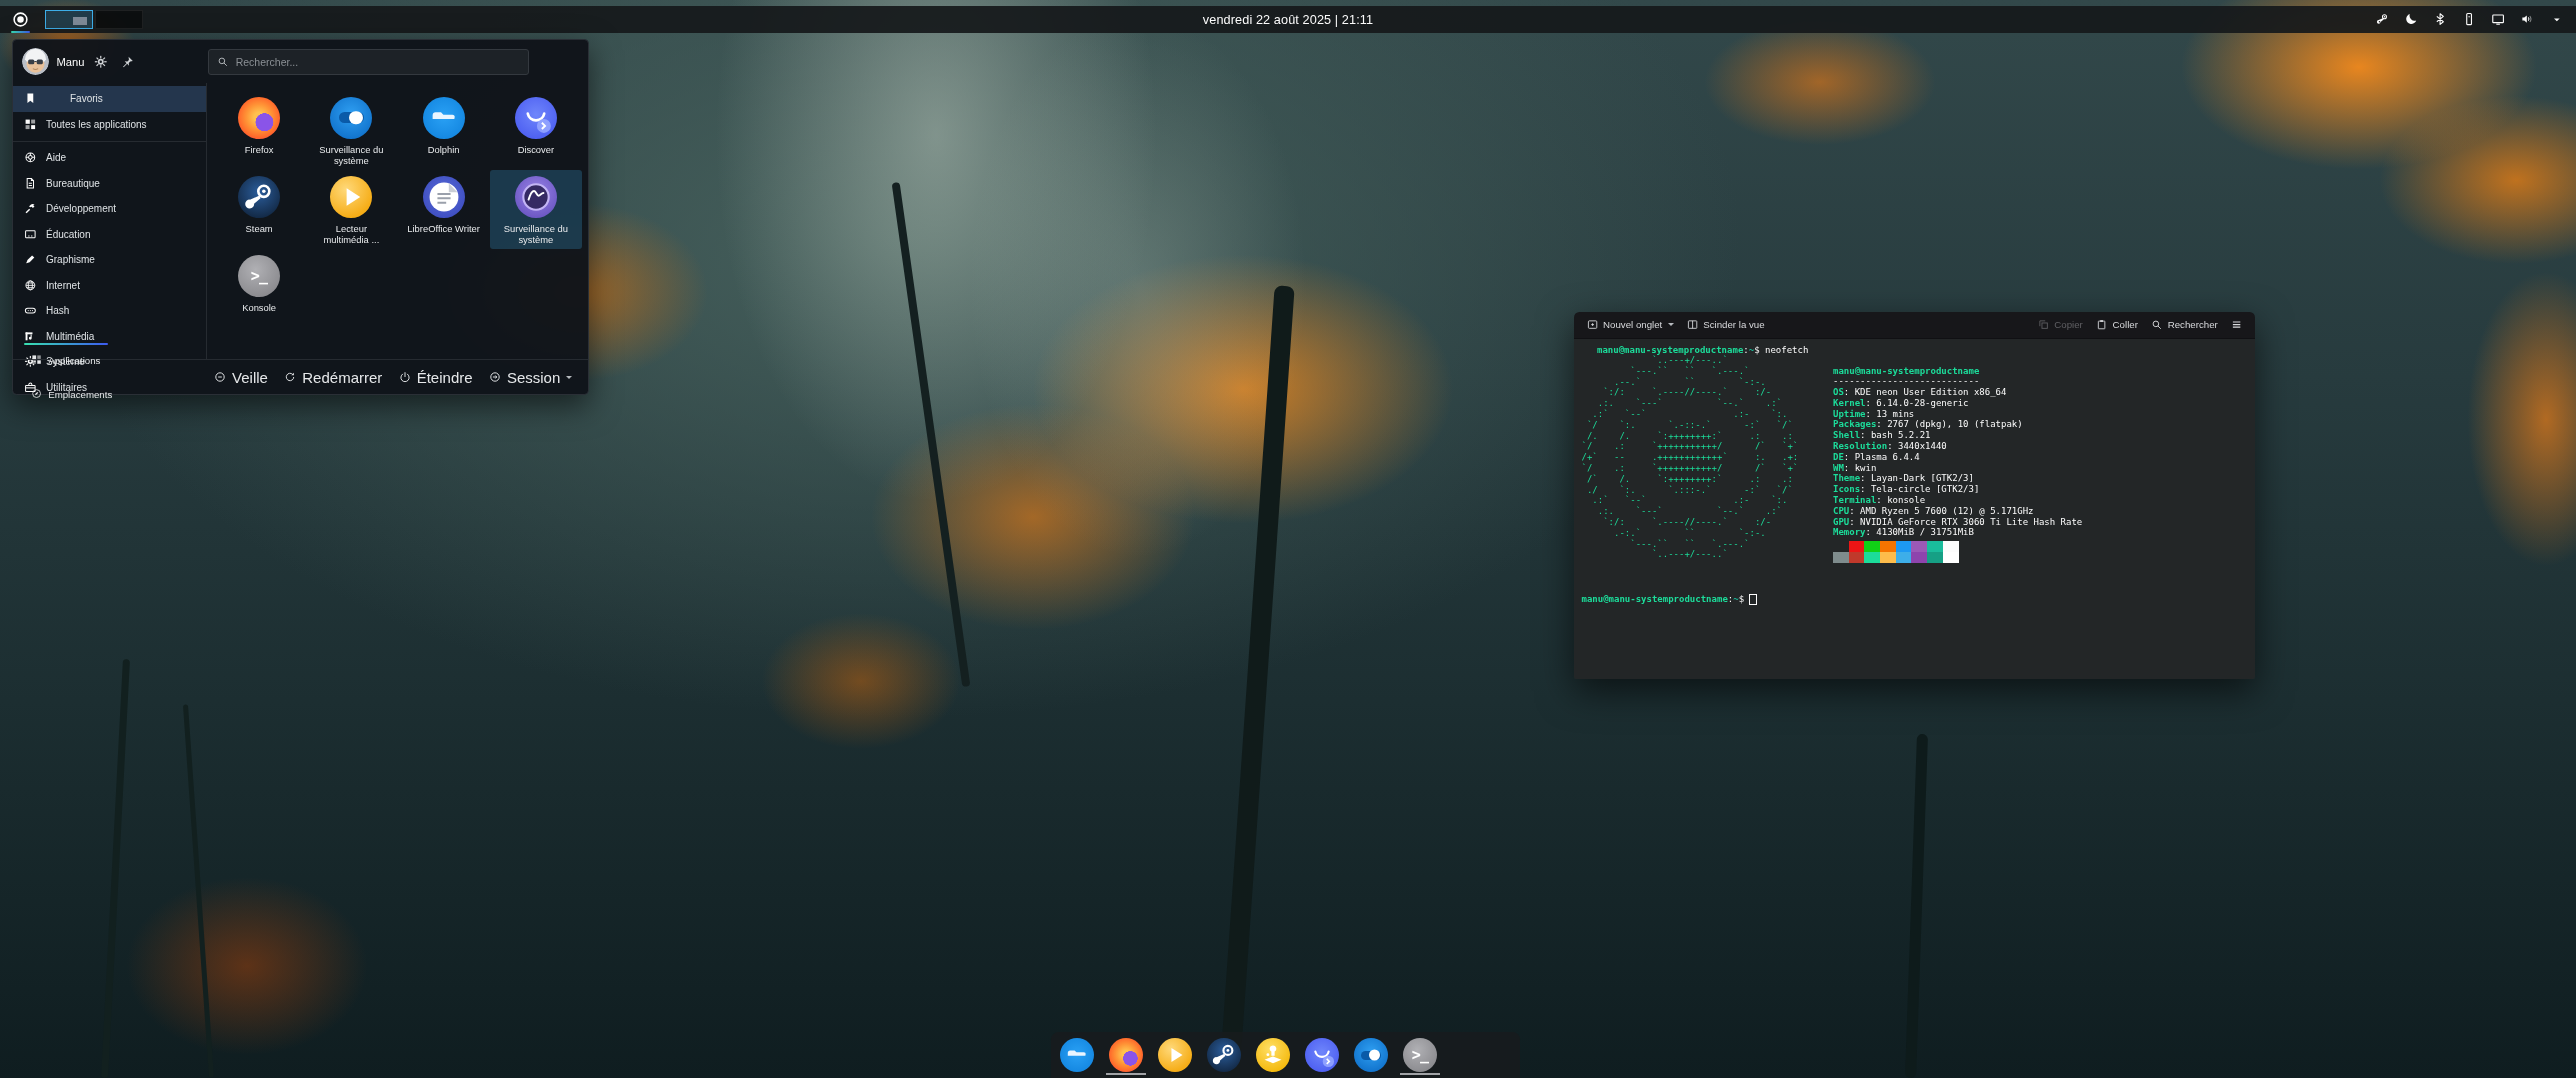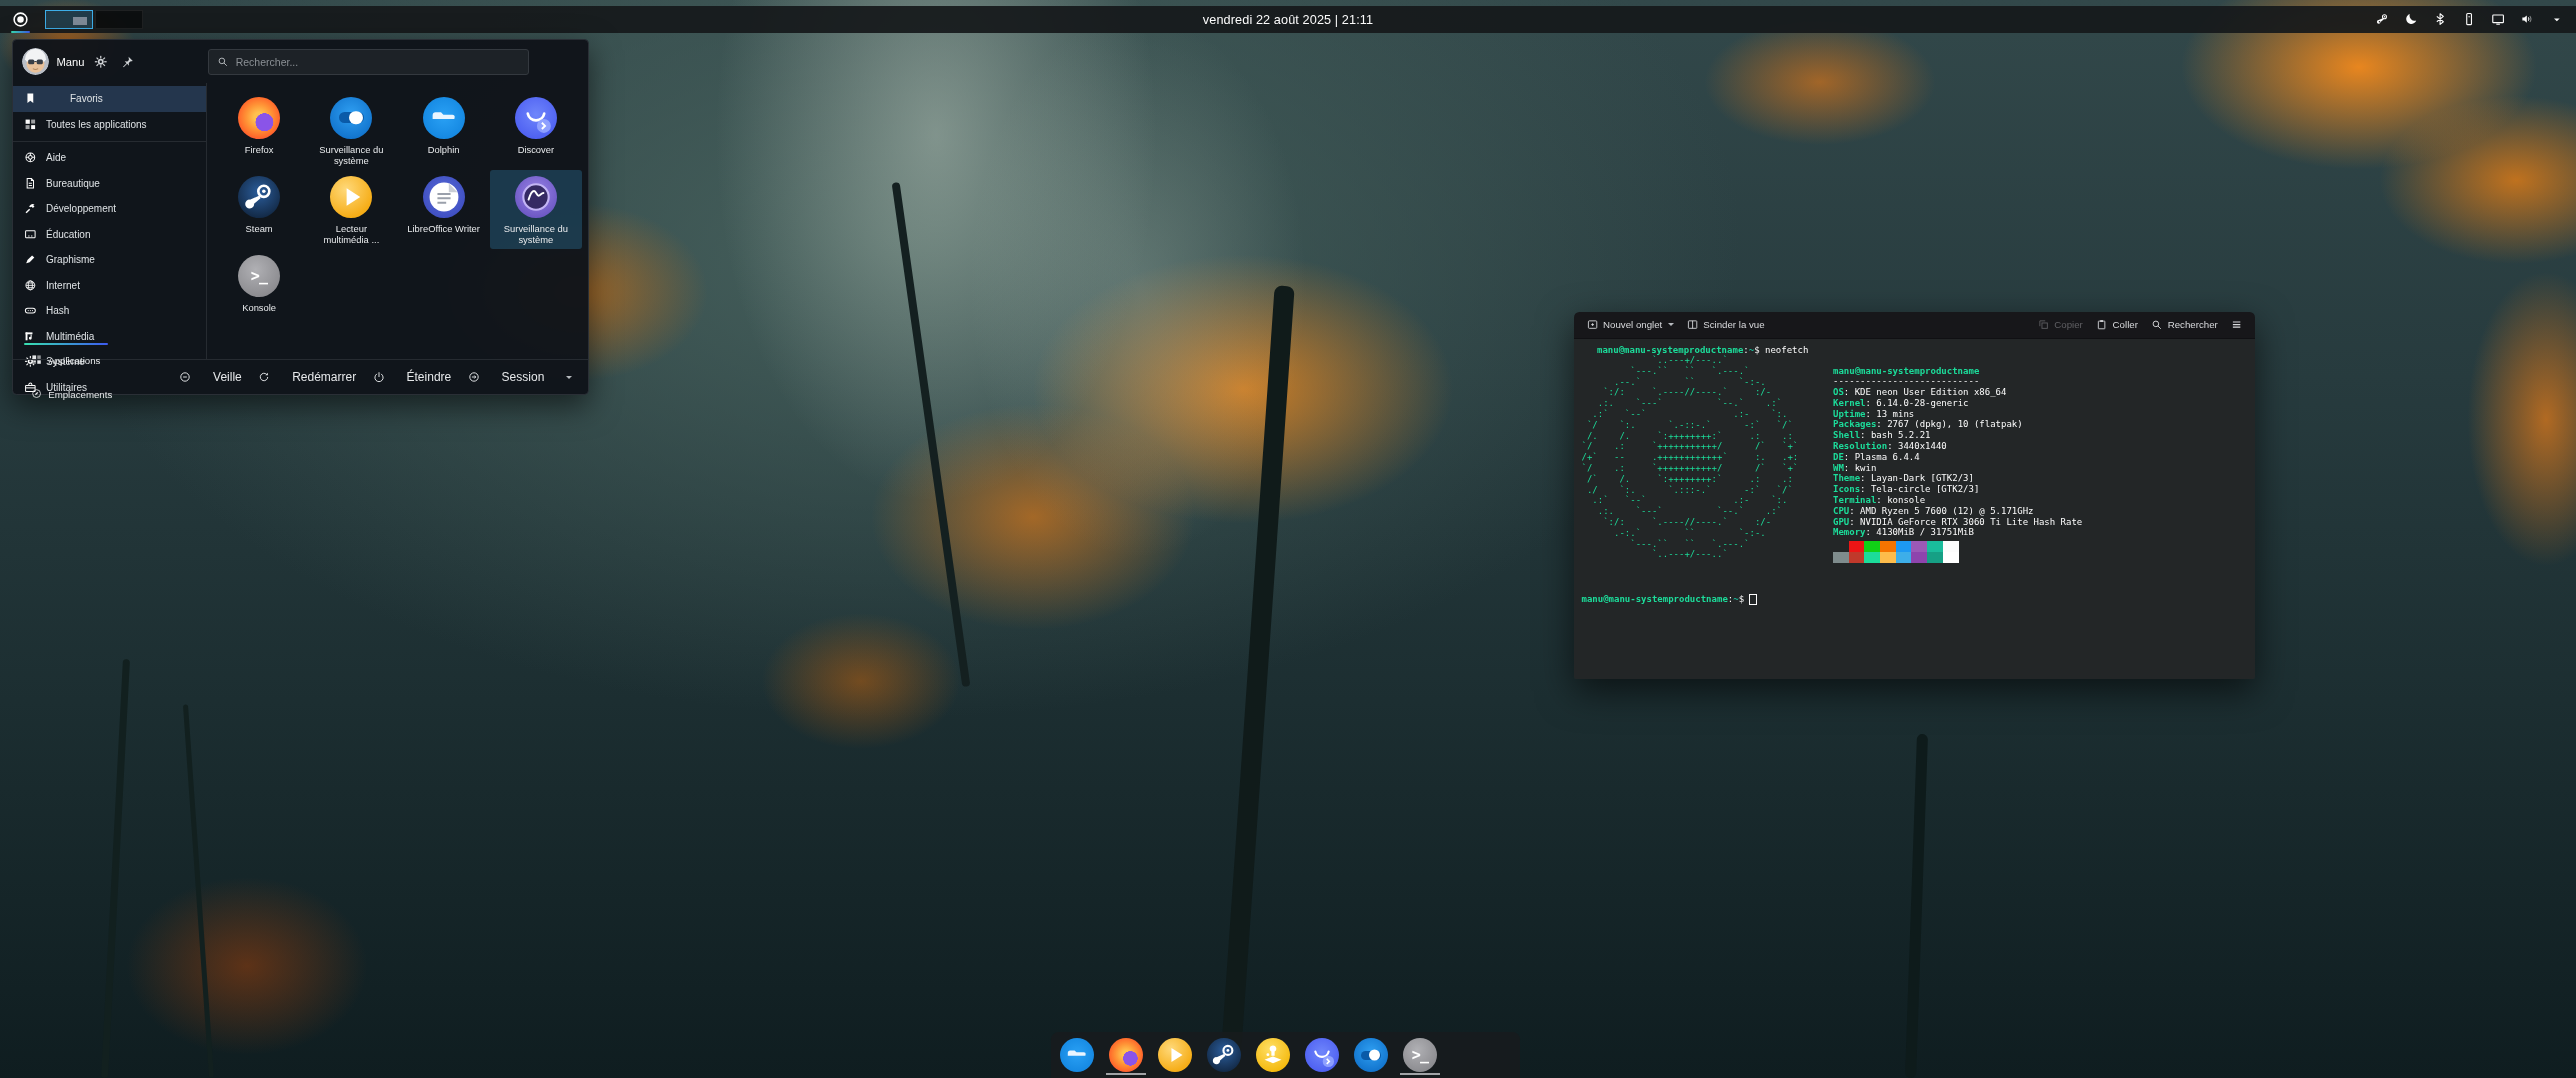--- a/index.html
+++ b/index.html
@@ -76,21 +76,21 @@
   .ko-grid{flex:1;display:grid;grid-template-columns:repeat(4,1fr);grid-auto-rows:79px;padding:7.5px 6px;align-content:start;}
   .app-cell{display:flex;flex-direction:column;align-items:center;padding-top:6px;border-radius:3px;cursor:pointer;}
   .app-cell.hl{background:rgba(61,174,233,.24);}
   .app-label{margin-top:5.2px;font-size:9.4px;line-height:1.22;text-align:center;color:#e8eaec;max-width:75px;}
   .ko-footer{flex:none;height:34px;border-top:0.7px solid #262b31;display:flex;align-items:center;padding:0 7.5px;position:relative;}
   .ko-tab{display:inline-flex;align-items:center;gap:6px;font-size:9.7px;height:34px;padding:0 10.5px;position:relative;cursor:pointer;color:#e6e8ea;}
   .ko-tab .icon svg{width:11.2px;height:11.2px;}
   .ko-tab.active:before{content:"";position:absolute;left:3px;right:3px;top:0;height:2.2px;border-radius:1.5px;
         background:linear-gradient(90deg,#38e0b0,#3d5af1);}
   .ko-actions{margin-left:auto;display:flex;align-items:center;}
-  .ko-act{display:inline-flex;align-items:center;gap:22px;font-size:12px;padding:0 8.2px;height:34px;cursor:pointer;color:#e6e8ea;}
+  .ko-act{display:inline-flex;align-items:center;gap:6px;font-size:15px;padding:0 8.2px;height:34px;cursor:pointer;color:#e6e8ea;}
   .ko-act .icon svg{width:12px;height:12px;}
   .caret{width:0;height:0;border-left:3.4px solid transparent;border-right:3.4px solid transparent;border-top:3.7px solid #b7bbbf;display:inline-block;}
 
   
   .app-circle{width:42px;height:42px;border-radius:50%;position:relative;flex:none;}
   .app-circle svg{position:absolute;inset:0;width:100%;height:100%;}
   .ai-firefox{background:
      radial-gradient(circle at 63% 60%, #8a54e8 0 24%, rgba(138,84,232,0) 25%),
      radial-gradient(circle at 50% 48%, #ffc14f 0 16%, #ff9436 42%, #ff6a2b 66%, #ff3b4e 88%, #d22f7a 100%);}
   .ai-settings{background:radial-gradient(circle at 50% 40%, #2f9ff2, #1173cc 78%);}

